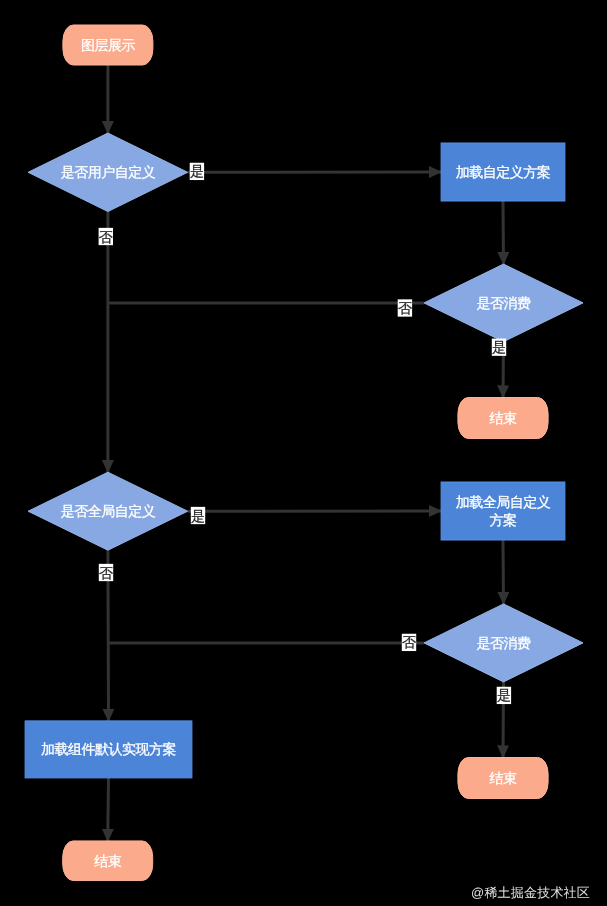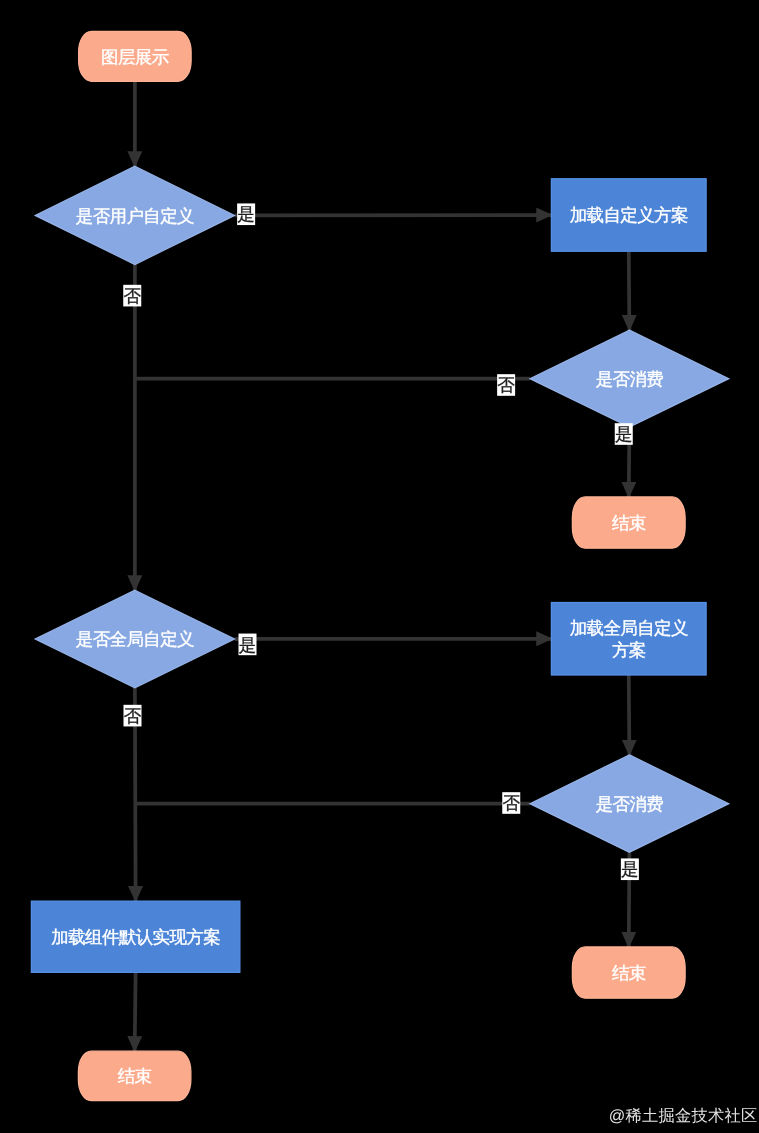--- a/index.html
+++ b/index.html
@@ -2,21 +2,21 @@
 <html><head>
 <meta charset="utf-8">
 <title>flowchart</title>
 <style>
   html,body{margin:0;padding:0;background:#000;}
   body{width:607px;height:906px;overflow:hidden;font-family:"Liberation Sans",sans-serif;}
   #canvas{position:relative;width:607px;height:906px;background:#000;}
   svg{position:absolute;left:0;top:0;}
   #canvas{ -webkit-font-smoothing:antialiased; }
   #diagram text, #watermark{ -webkit-font-smoothing:antialiased; text-rendering:geometricPrecision; }
-  #watermark{position:absolute;right:1px;bottom:4px;color:#f0f0f0;font-size:13px;
+  #watermark{position:absolute;right:17px;bottom:4px;color:#f0f0f0;font-size:13px;
     letter-spacing:0.2px;white-space:nowrap;opacity:.95;}
 </style>
 </head>
 <body style="background: rgb(0, 0, 0);">
 
 <div id="canvas" style="background: rgb(0, 0, 0);">
   <svg id="diagram" width="607" height="906">
     <defs>
       <marker id="arrowhead" markerUnits="userSpaceOnUse" orient="auto" viewBox="0 0 13.2 12" refX="13.2" refY="6" markerWidth="13.2" markerHeight="12">
           <path d="M 0 0 L 13.2 6 L 0 12 z" fill="#333333"></path>

